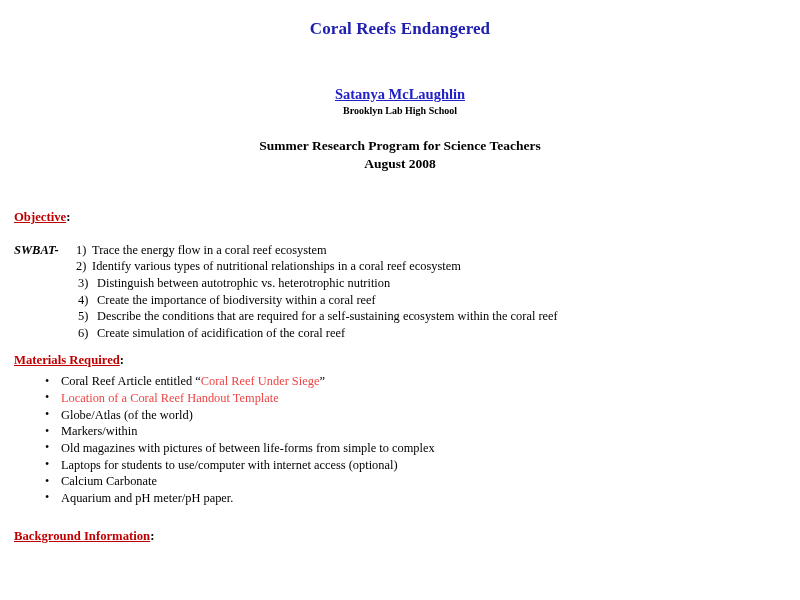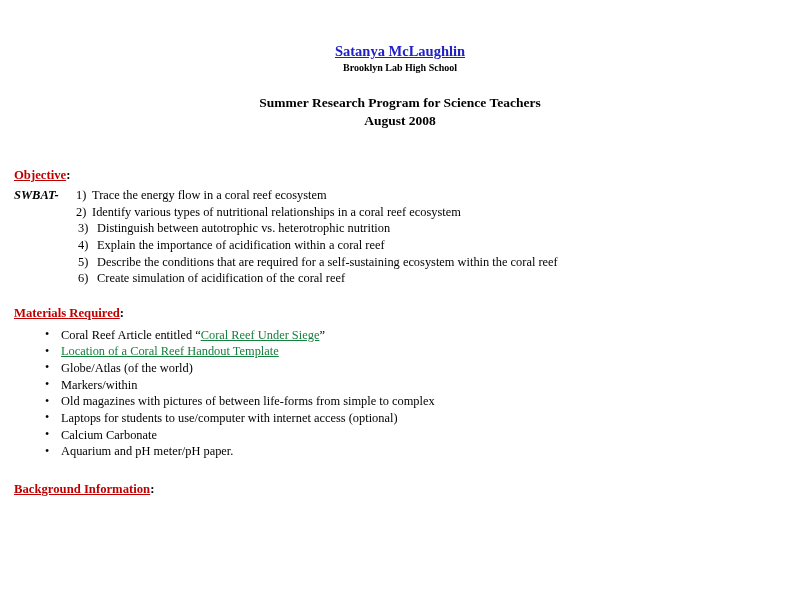--- a/index.html
+++ b/index.html
@@ -42,20 +42,21 @@
   .author-block {
     margin-top: 22px;
   }
   .author-name {
     font-size: 14.5px;
     font-weight: bold;
     color: #2020c8;
     text-decoration: underline;
     line-height: 1.25;
     display: inline-block;
+    margin-top: 24px;
   }
   .school-name {
     font-size: 10px;
     font-weight: bold;
     color: #000000;
     line-height: 1.3;
     margin-top: 1px;
   }
   .program-block {
     margin-top: 20px;
@@ -83,40 +84,40 @@
   .meta-label {
     font-weight: bold;
   }
   sup {
     font-size: 0.68em;
     vertical-align: super;
     line-height: 0;
   }
 
   .section-heading {
-    margin-top: 18px;
+    margin-top: 10px;
     font-size: 12.7px;
     font-weight: bold;
     line-height: 1.3;
   }
   .section-heading .heading-text {
     color: #c00000;
     text-decoration: underline;
     font-weight: bold;
   }
   .section-heading .heading-colon {
     color: #000000;
     font-weight: bold;
     text-decoration: none;
   }
 
   
   .objectives {
     position: relative;
-    margin-top: 4px;
+    margin-top: 16px;
   }
   .swbat {
     position: absolute;
     left: 0;
     top: 0;
     font-weight: bold;
     font-style: italic;
     font-size: 12.5px;
     line-height: 1.345;
   }
@@ -158,38 +159,38 @@
     line-height: 1.345;
   }
   .materials-list li::before {
     content: "\2022";
     position: absolute;
     left: 31px;
     top: -0.5px;
     font-size: 12px;
   }
   .link {
-    color: #15803d;
-    text-decoration: underline;
+    color: #ef4444;
   }
   .bold {
     font-weight: normal;
   }
 
   
   .background-block {
     margin-top: 21px;
   }
 </style>
 </head>
 <body>
 
 <div class="page">
 
   <div class="doc-header">
+    <div class="doc-title">Coral Reefs Endangered</div>
 
     <div class="author-block">
       <div><span class="author-name">Satanya McLaughlin</span></div>
       <div class="school-name">Brooklyn Lab High School</div>
     </div>
 
     <div class="program-block">
       <div class="program-line">Summer Research Program for Science Teachers</div>
       <div class="program-line">August 2008</div>
     </div>
@@ -210,21 +211,21 @@
           <li class="obj-item">
             <span class="obj-num">2)</span>
             <span class="obj-text">Identify various types of nutritional relationships in a coral reef ecosystem</span>
           </li>
           <li class="obj-item indented">
             <span class="obj-num">3)</span>
             <span class="obj-text">Distinguish between autotrophic vs. heterotrophic nutrition</span>
           </li>
           <li class="obj-item indented">
             <span class="obj-num">4)</span>
-            <span class="obj-text">Explain the importance of acidification within a coral reef</span>
+            <span class="obj-text">Create the importance of biodiversity within a coral reef</span>
           </li>
           <li class="obj-item indented">
             <span class="obj-num">5)</span>
             <span class="obj-text">Describe the conditions that are required for a self-sustaining ecosystem within the coral reef</span>
           </li>
           <li class="obj-item indented">
             <span class="obj-num">6)</span>
             <span class="obj-text">Create simulation of acidification of the coral reef</span>
           </li>
         </ul>

